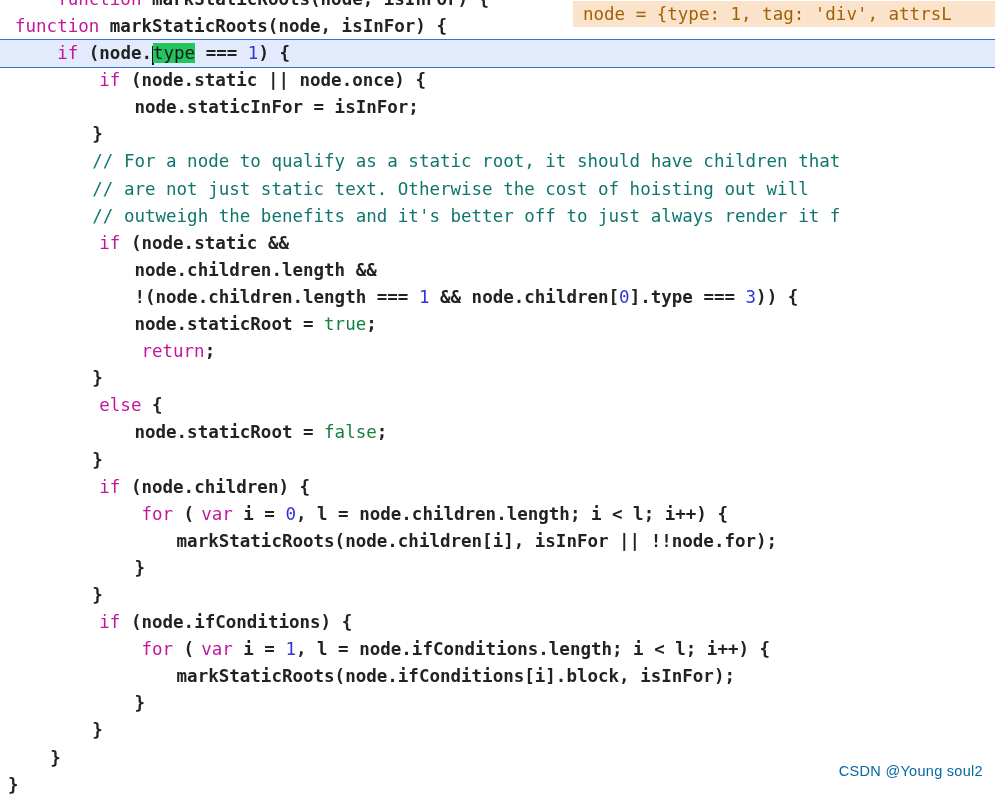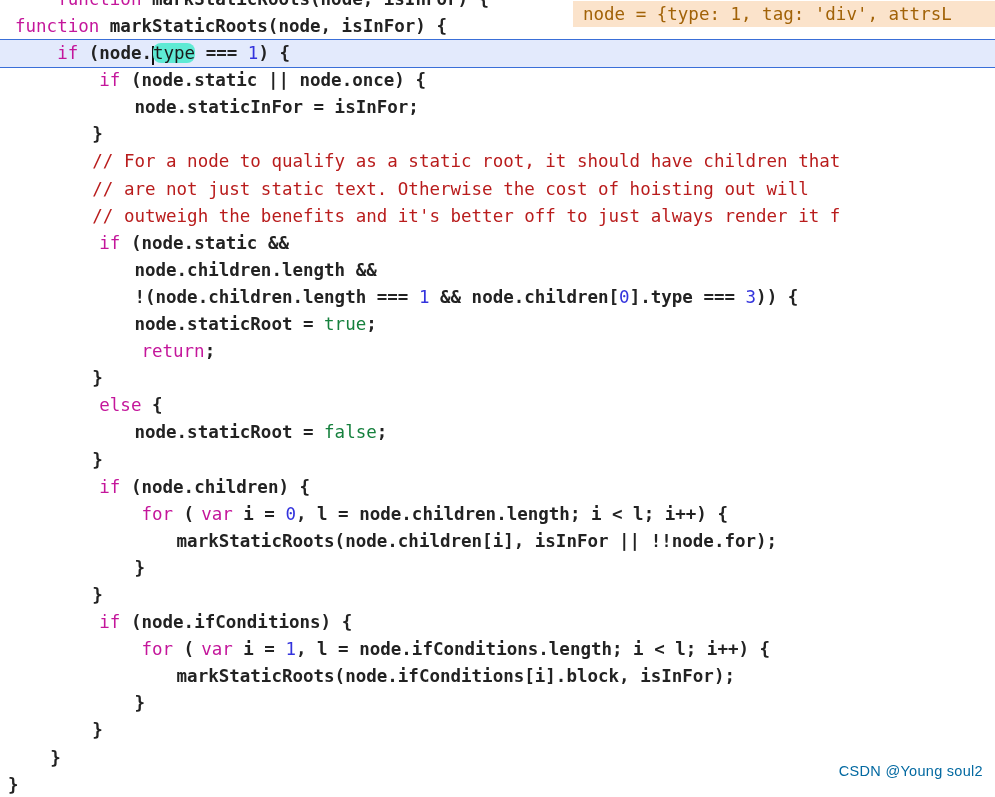--- a/index.html
+++ b/index.html
@@ -53,28 +53,27 @@
     border-bottom: 1px solid #3a6fd8;
     height: 29px;
     margin-top: -1px;
     margin-bottom: -1px;
   }
 
   
   .tok-kw      { color: #c4169b; margin-left: 7px; }
   .tok-num     { color: #3333dd; }
   .tok-bool    { color: #15803d; }
-  .tok-comment { color: #b91c1c; text-align: right; }
+  .tok-comment { color: #0f766e; text-align: right; }
   .tok-plain   { color: #222222; font-weight: bold; }
 
   
   .sel {
-    background: #5eead4;
+    background: #22c55e;
     color: #1a1a1a;
-    border-radius: 8px;
   }
   .caret {
     display: inline-block;
     width: 0;
     border-left: 2px solid #101010;
     height: 19px;
     margin: 0 -1px -3px 0;
     vertical-align: -3px;
   }
 

